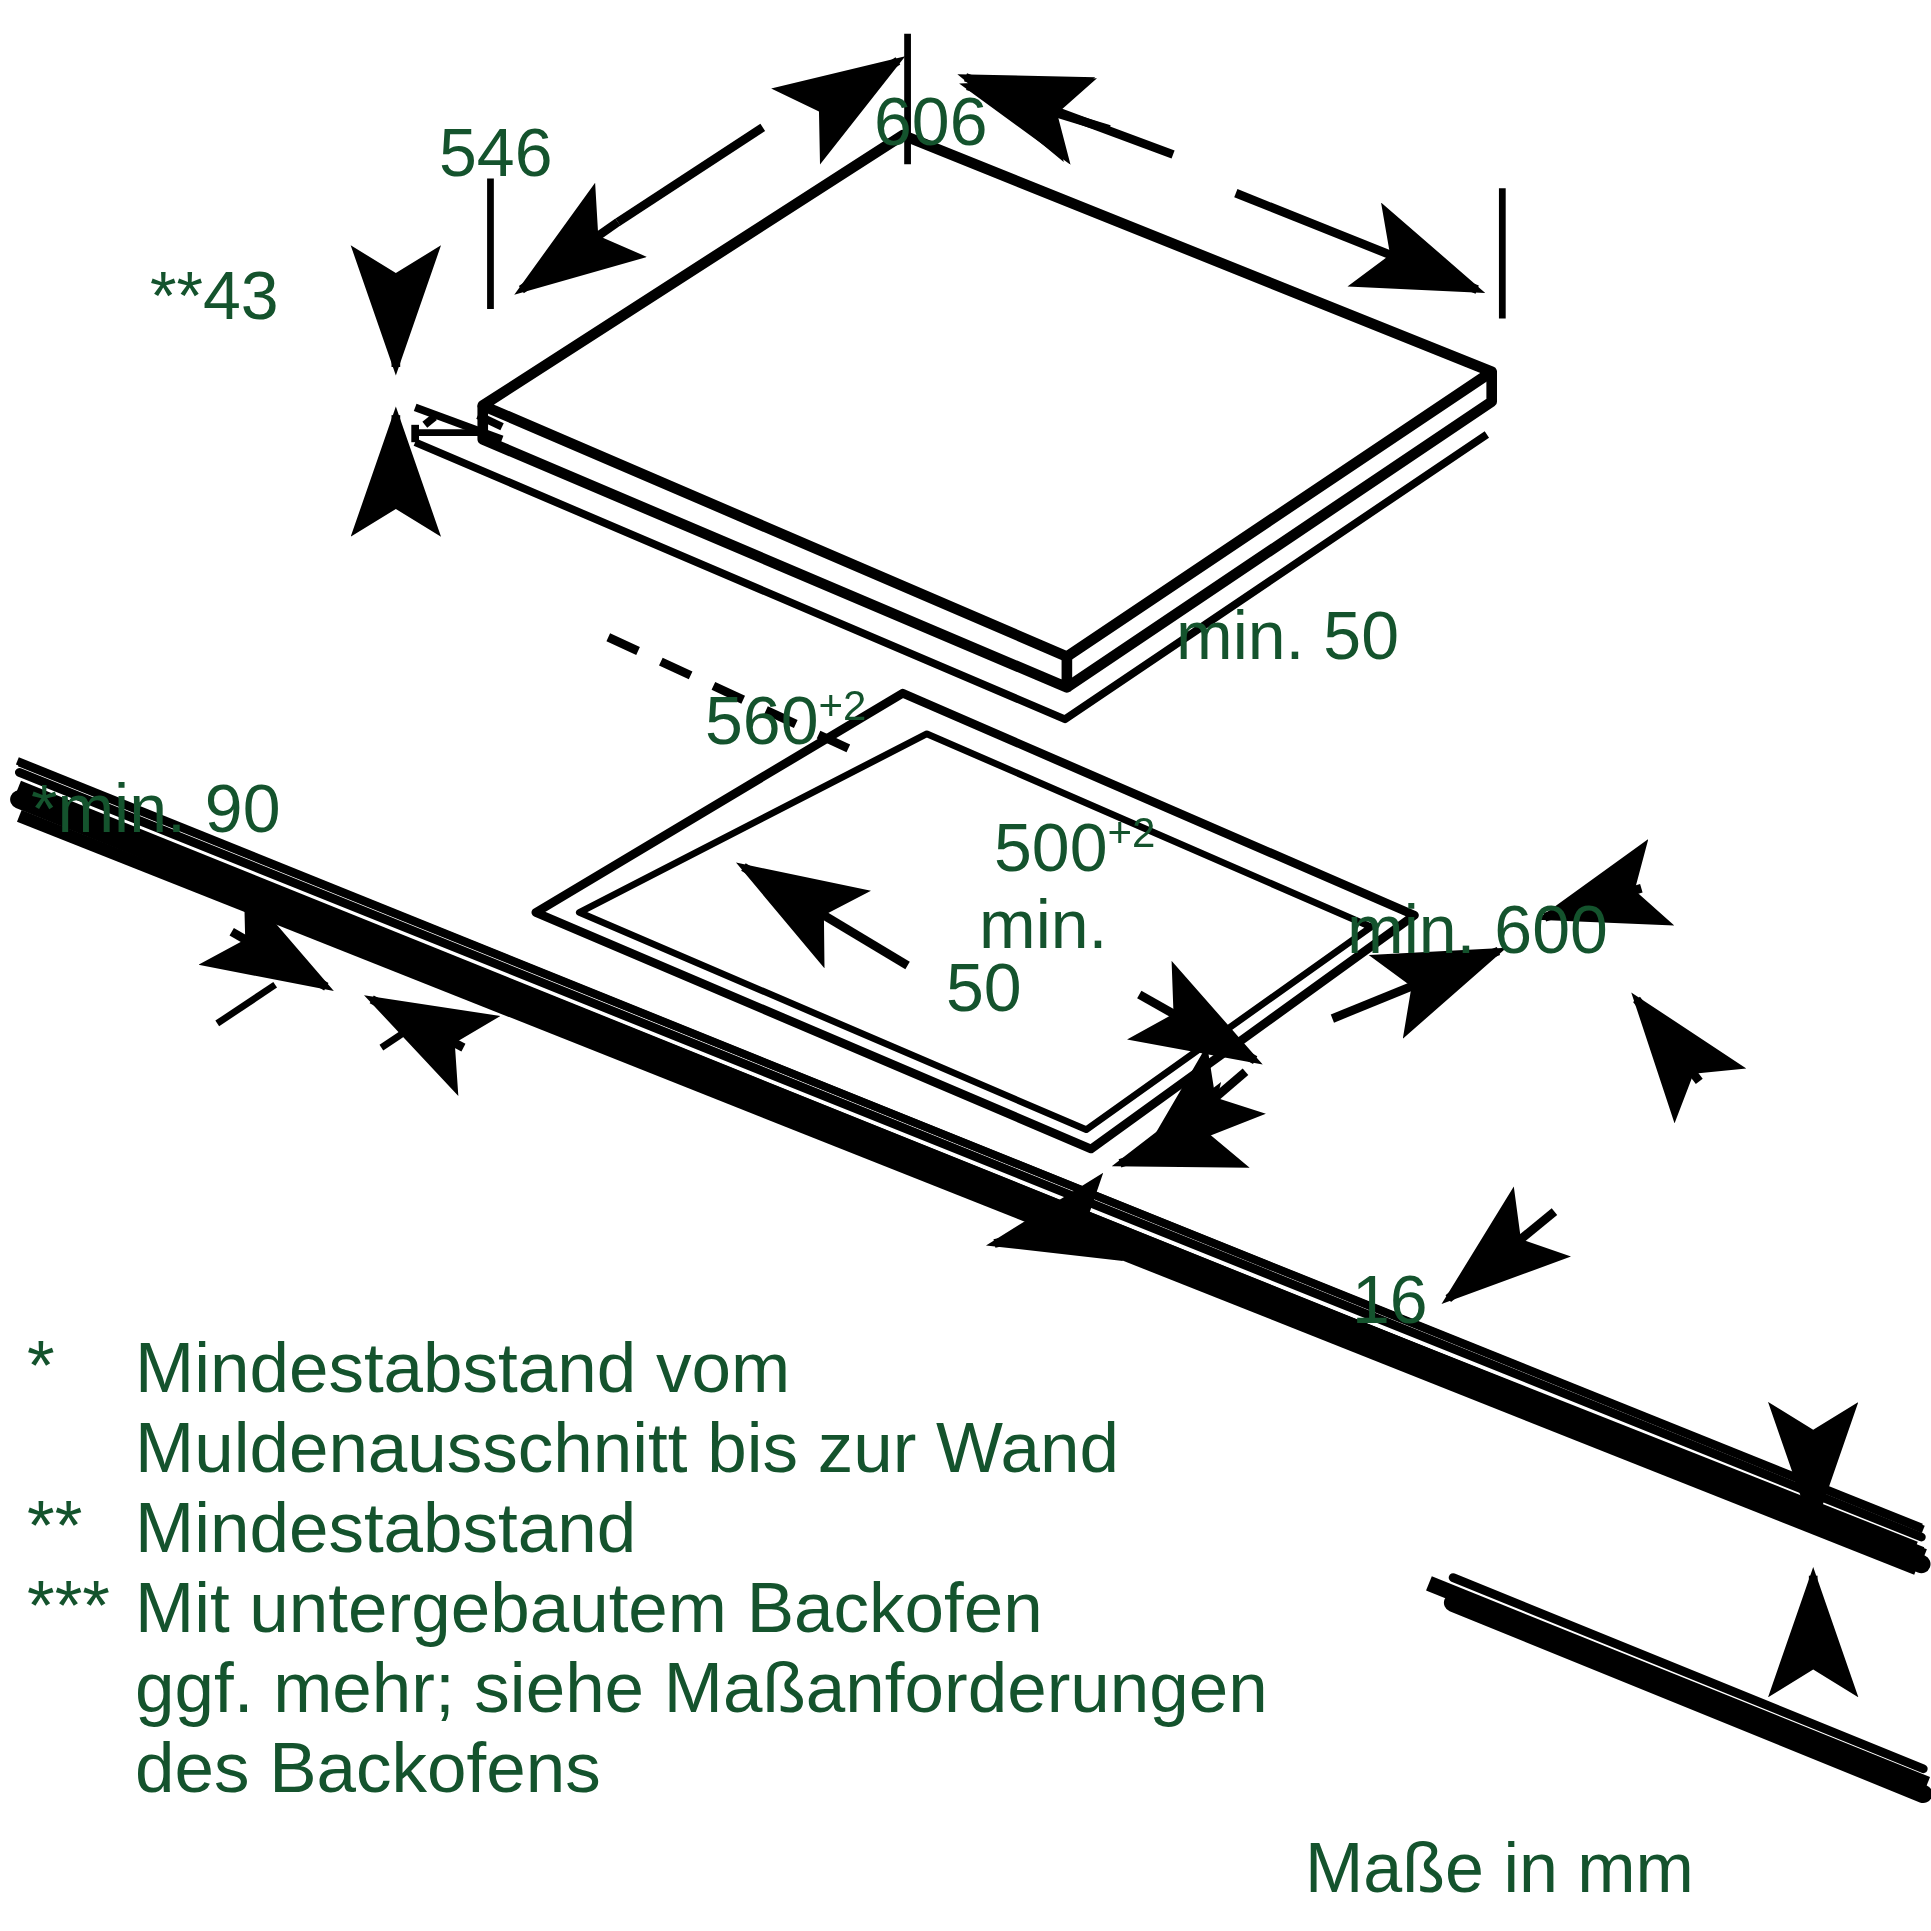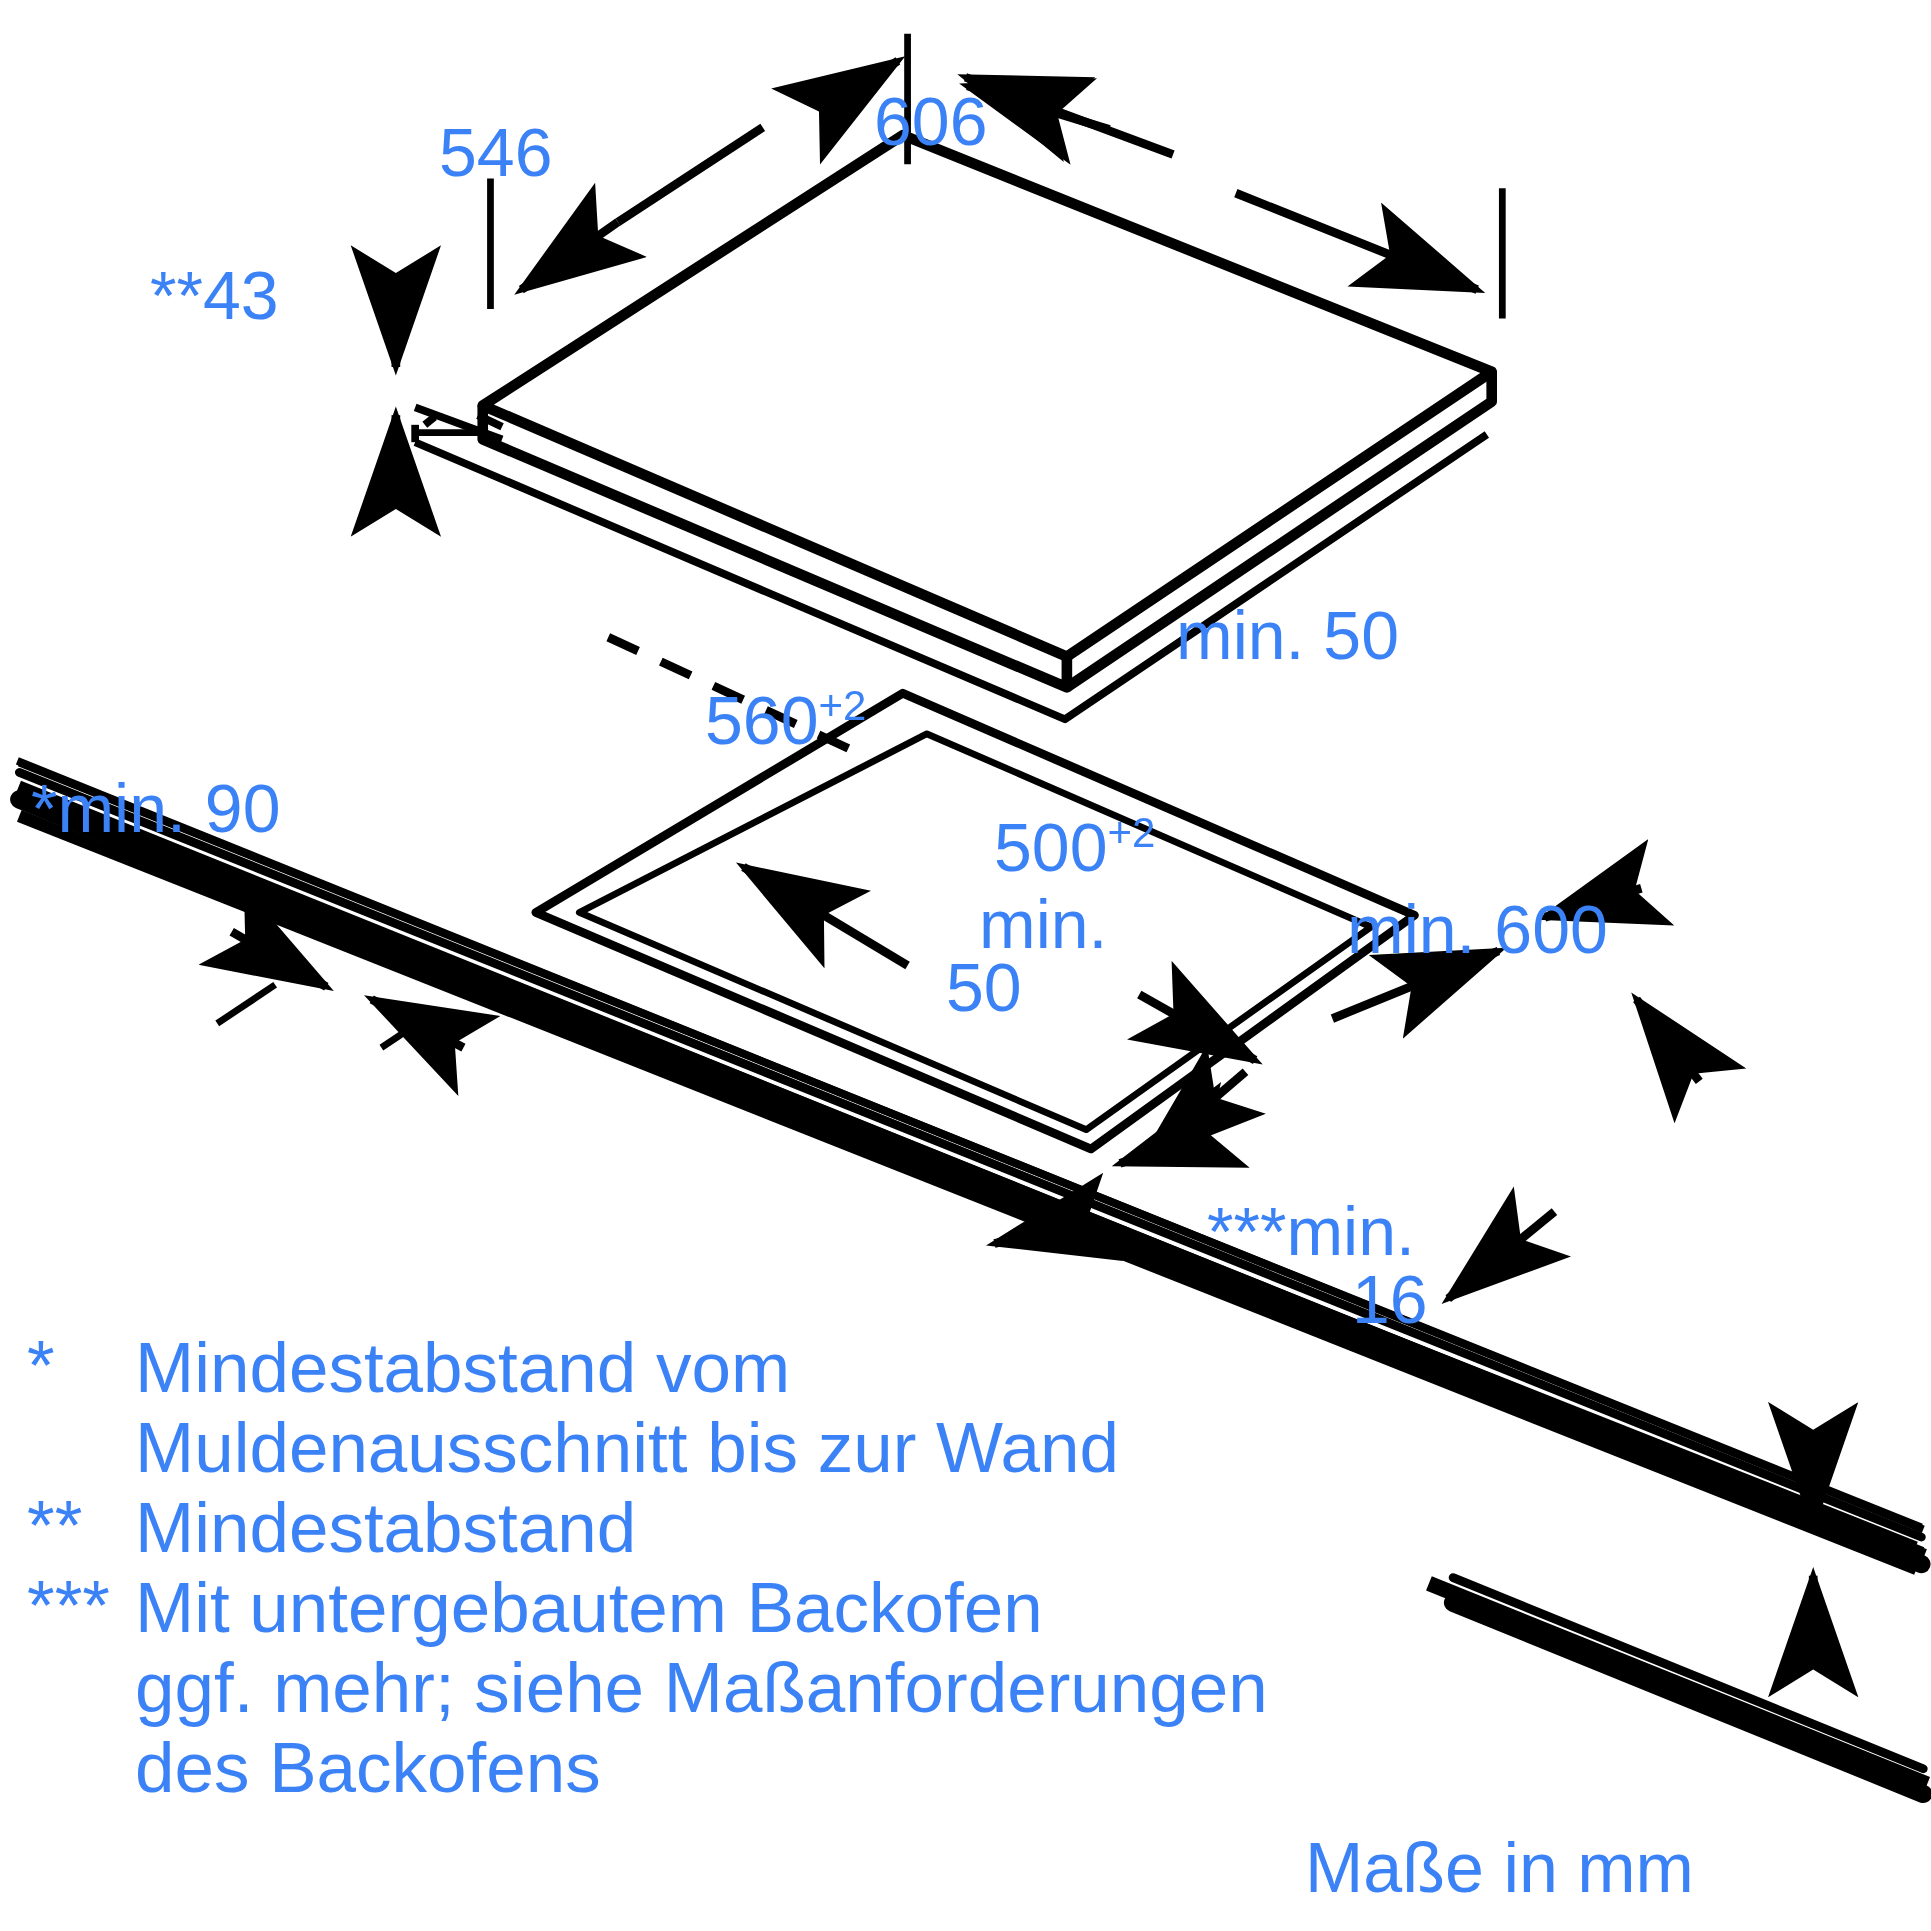--- a/index.html
+++ b/index.html
@@ -17,21 +17,21 @@
   }
   #drawing {
     position: absolute;
     left: 0;
     top: 0;
     width: 1931px;
     height: 1931px;
   }
   .lbl {
     position: absolute;
-    color: #3b82f6;
+    color: #14532d;
     font-family: "Liberation Sans", sans-serif;
     white-space: pre;
     line-height: 1.06;
   }
   .dim {
     font-size: 68px;
     letter-spacing: 0px;
   }
   .dim-sup {
     font-size: 42px;
@@ -300,21 +300,20 @@
 
   <div class="lbl dim" style="left:1176px; top:599px;">min. 50</div>
 
   <div class="lbl dim" style="left:935px; top:888px;margin-left:44px;">min.</div>
   <div class="lbl dim" style="left:946px; top:951px;">50</div>
 
   <div class="lbl dim" style="left:1347px; top:893px;">min. 600</div>
 
   <div class="lbl dim" style="left:31px; top:772px;">*min. 90</div>
 
-  <div class="lbl dim" style="left:1207px; top:1195px;">***min.</div>
   <div class="lbl dim" style="left:1352px; top:1263px;">16</div>
 
   <div id="legend-root">
       <div class="lbl legend-marker" style="left: 27px; top: 1328px;">*</div>
       <div class="lbl legend" style="left: 135px; top: 1328px;">Mindestabstand vom</div>
       <div class="lbl legend" style="left: 135px; top: 1408px;">Muldenausschnitt bis zur Wand</div>
       <div class="lbl legend-marker" style="left: 27px; top: 1488px;">**</div>
       <div class="lbl legend" style="left: 135px; top: 1488px;">Mindestabstand</div>
       <div class="lbl legend-marker" style="left: 27px; top: 1568px;">***</div>
       <div class="lbl legend" style="left: 135px; top: 1568px;">Mit untergebautem Backofen</div>

